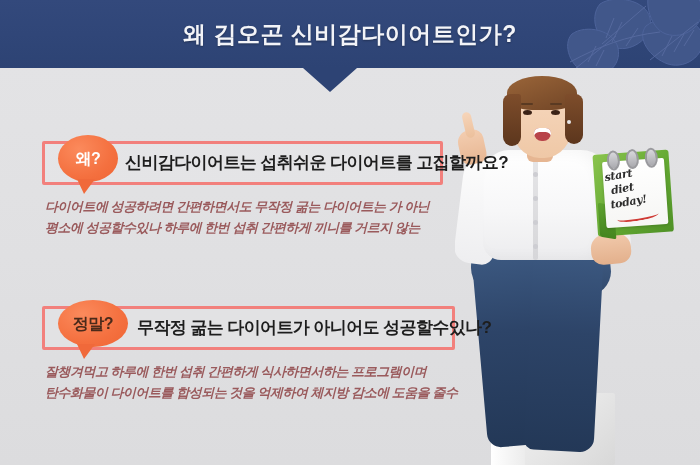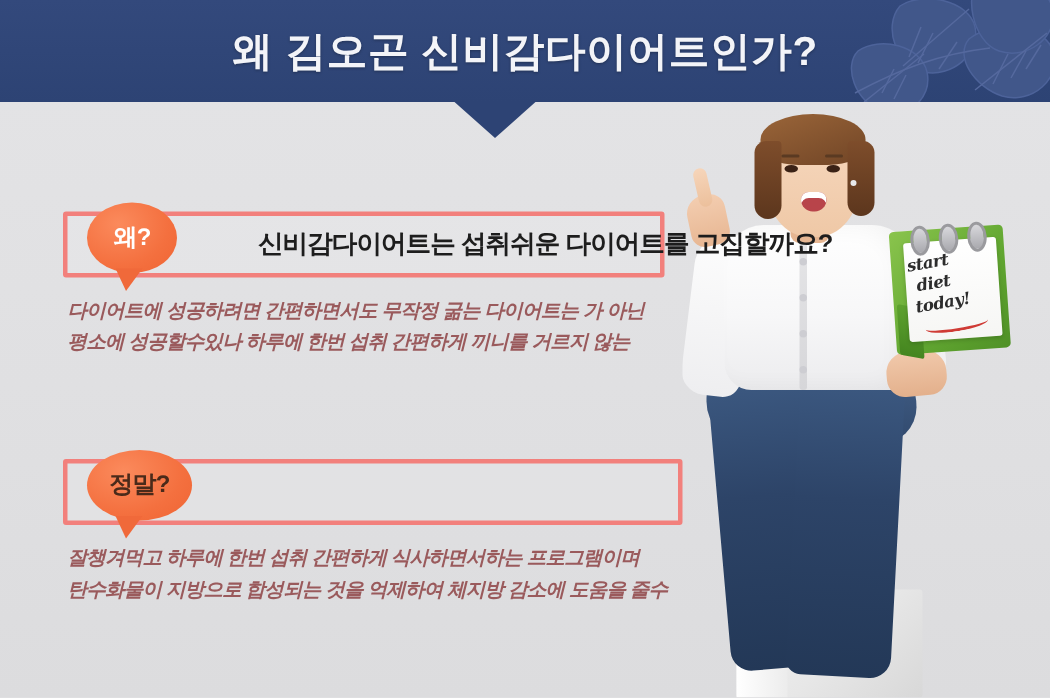--- a/index.html
+++ b/index.html
@@ -41,21 +41,21 @@
     pointer-events: none;
   }
   .header-title {
     position: absolute;
     left: 0; top: 0;
     width: 700px;
     height: 68px;
     line-height: 68px;
     text-align: center;
     color: #f3f4f8;
-    font-size: 27px;
+    font-size: 23px;
     font-weight: 700;
     letter-spacing: 0.5px;
     text-shadow: 0 1px 2px rgba(0,0,0,0.30);
     white-space: nowrap;
   }
   .header-notch {
     position: absolute;
     left: 303px;
     top: 68px;
     width: 0; height: 0;
@@ -117,21 +117,21 @@
     top: 0;
     height: 38px;
     line-height: 38px;
     color: #1d1d1d;
     font-size: 17px;
     font-weight: 700;
     letter-spacing: -0.6px;
     white-space: nowrap;
     z-index: 2;
   }
-  #qa-1 .q-text { left: 80px; margin-left: 47px; }
+  #qa-1 .q-text { left: 80px; }
   #qa-2 .q-text { left: 92px; }
 
   .a-text {
     position: absolute;
     left: 3px;
     top: 55px;
     width: 430px;
     color: #9a5a5c;
     font-size: 13px;
     font-weight: 700;
@@ -438,24 +438,25 @@
     </div>
     <div class="a-text">
       <span class="line">다이어트에 성공하려면 간편하면서도 무작정 굶는 다이어트는 가 아닌</span>
       <span class="line">평소에 성공할수있나 하루에 한번 섭취 간편하게 끼니를 거르지 않는</span>
     </div>
   </div>
 
   <div class="qa-block" id="qa-2">
     <div class="q-box">
       <div class="q-badge">정말?</div>
+      <div class="q-text">무작정 굶는 다이어트가 아니어도 성공할수있나?</div>
     </div>
     <div class="a-text">
       <span class="line">잘챙겨먹고 하루에 한번 섭취 간편하게 식사하면서하는 프로그램이며</span>
-      <span class="line">탄수화물이 지방으로 합성되는 것을 억제하여 체지방 감소에 도움을 줄수</span>
+      <span class="line">탄수화물이 다이어트를 합성되는 것을 억제하여 체지방 감소에 도움을 줄수</span>
     </div>
   </div>
 
   <div class="model">
     <div class="m-stool"></div>
     <div class="m-thigh"></div>
     <div class="m-jeans-l"></div>
     <div class="m-jeans-r"></div>
 
     <div class="m-arm-l"></div>

